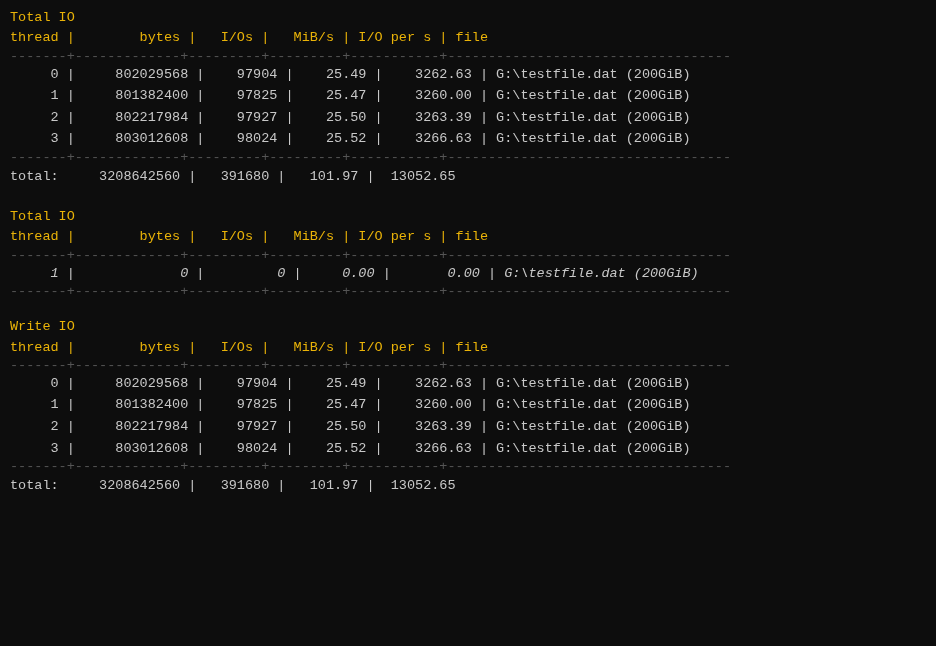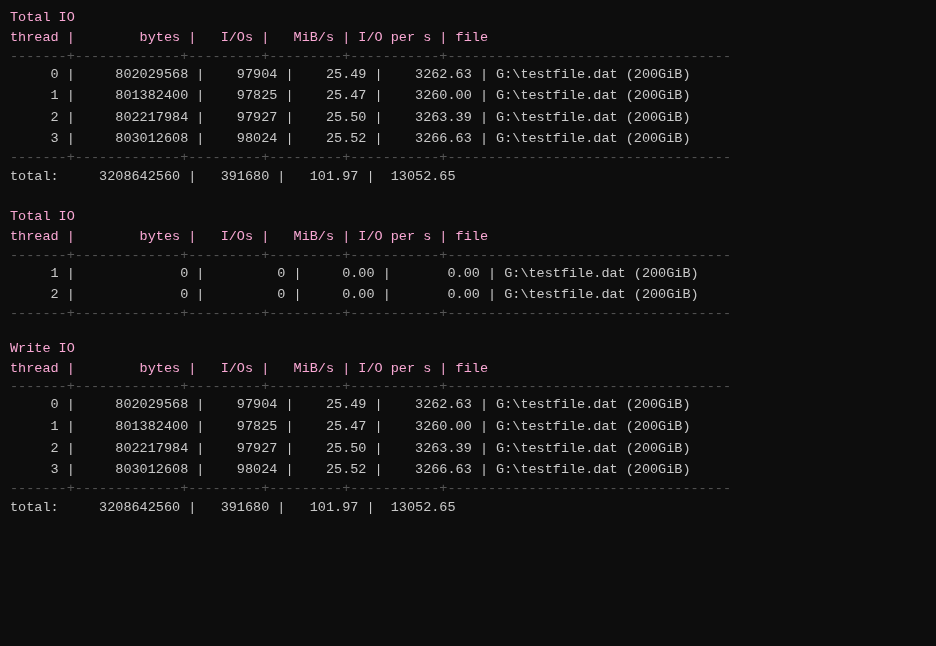--- a/index.html
+++ b/index.html
@@ -9,21 +9,21 @@
       font-family: 'Courier New', Courier, monospace;
       font-size: 13.5px;
       padding: 8px 10px;
       width: 936px;
       min-height: 646px;
     }
     .section {
       margin-bottom: 8px;
     }
     .section-title {
-      color: #f9a8d4;
+      color: #eab308;
       white-space: pre;
       line-height: 1.5;
     }
     .dashed-line {
       color: #555;
     }
   </style>
 </head>
 <body>
 
@@ -37,22 +37,21 @@
       <div style="white-space: pre; line-height: 1.6;">     2 |     802217984 |    97927 |    25.50 |    3263.39 | G:\testfile.dat (200GiB)</div>
       <div style="white-space: pre; line-height: 1.6;">     3 |     803012608 |    98024 |    25.52 |    3266.63 | G:\testfile.dat (200GiB)</div>
       <div class="dashed-line">-------+-------------+---------+---------+-----------+-----------------------------------</div>
       <div style="white-space: pre; line-height: 1.8;">total:     3208642560 |   391680 |   101.97 |  13052.65</div>
       <div style="height: 10px;"></div>
     </div>
     <div class="section">
       <div class="section-title">Total IO</div>
       <div class="section-title">thread |        bytes |   I/Os |   MiB/s | I/O per s | file</div>
       <div class="dashed-line">-------+-------------+---------+---------+-----------+-----------------------------------</div>
-      <div style="white-space: pre; line-height: 1.6;">     1 |             0 |         0 |     0.00 |       0.00 | G:\testfile.dat (200GiB)</div>
-      <div style="white-space: pre; line-height: 1.6;">     2 |             0 |         0 |     0.00 |       0.00 | G:\testfile.dat (200GiB)</div>
+      <div style="white-space: pre; line-height: 1.6; font-style: italic;">     1 |             0 |         0 |     0.00 |       0.00 | G:\testfile.dat (200GiB)</div>
       <div class="dashed-line">-------+-------------+---------+---------+-----------+-----------------------------------</div>
       <div style="height: 10px;"></div>
     </div>
     <div class="section">
       <div class="section-title">Write IO</div>
       <div class="section-title">thread |        bytes |   I/Os |   MiB/s | I/O per s | file</div>
       <div class="dashed-line">-------+-------------+---------+---------+-----------+-----------------------------------</div>
       <div style="white-space: pre; line-height: 1.6;">     0 |     802029568 |    97904 |    25.49 |    3262.63 | G:\testfile.dat (200GiB)</div>
       <div style="white-space: pre; line-height: 1.6;">     1 |     801382400 |    97825 |    25.47 |    3260.00 | G:\testfile.dat (200GiB)</div>
       <div style="white-space: pre; line-height: 1.6;">     2 |     802217984 |    97927 |    25.50 |    3263.39 | G:\testfile.dat (200GiB)</div>

